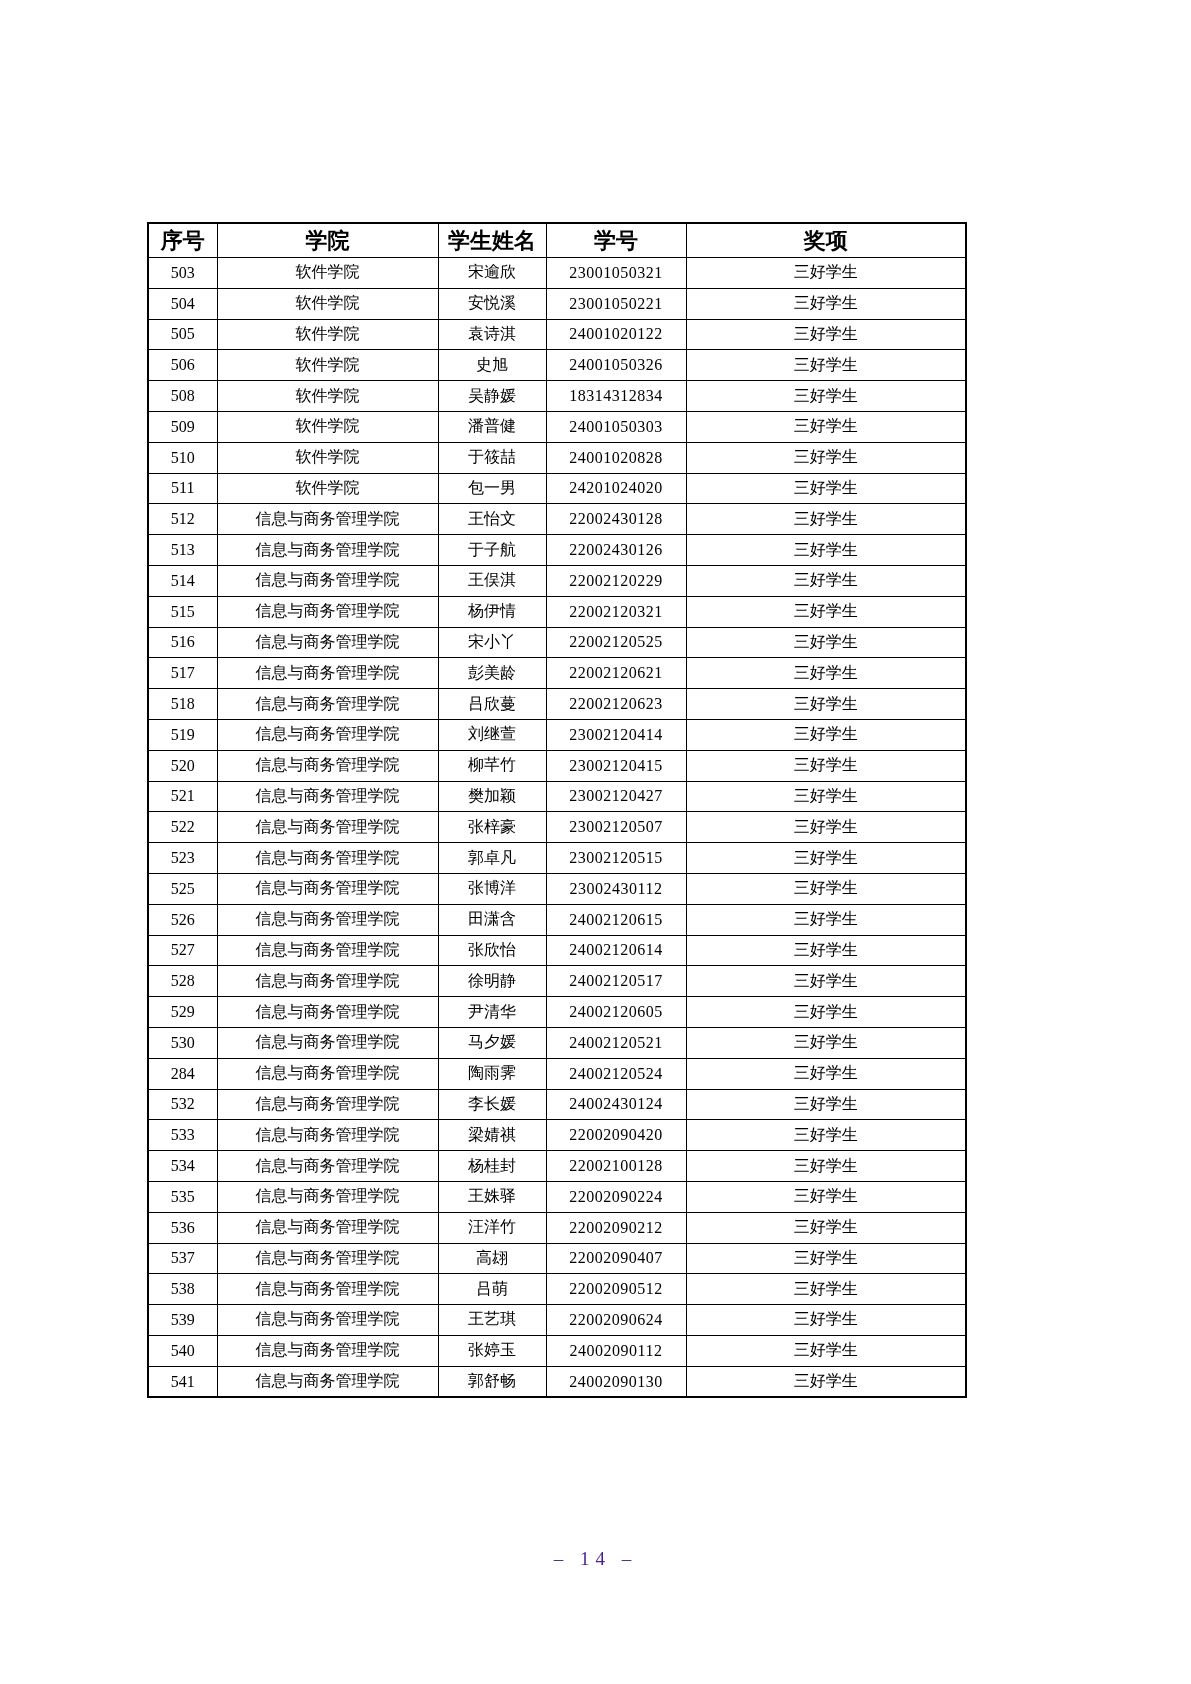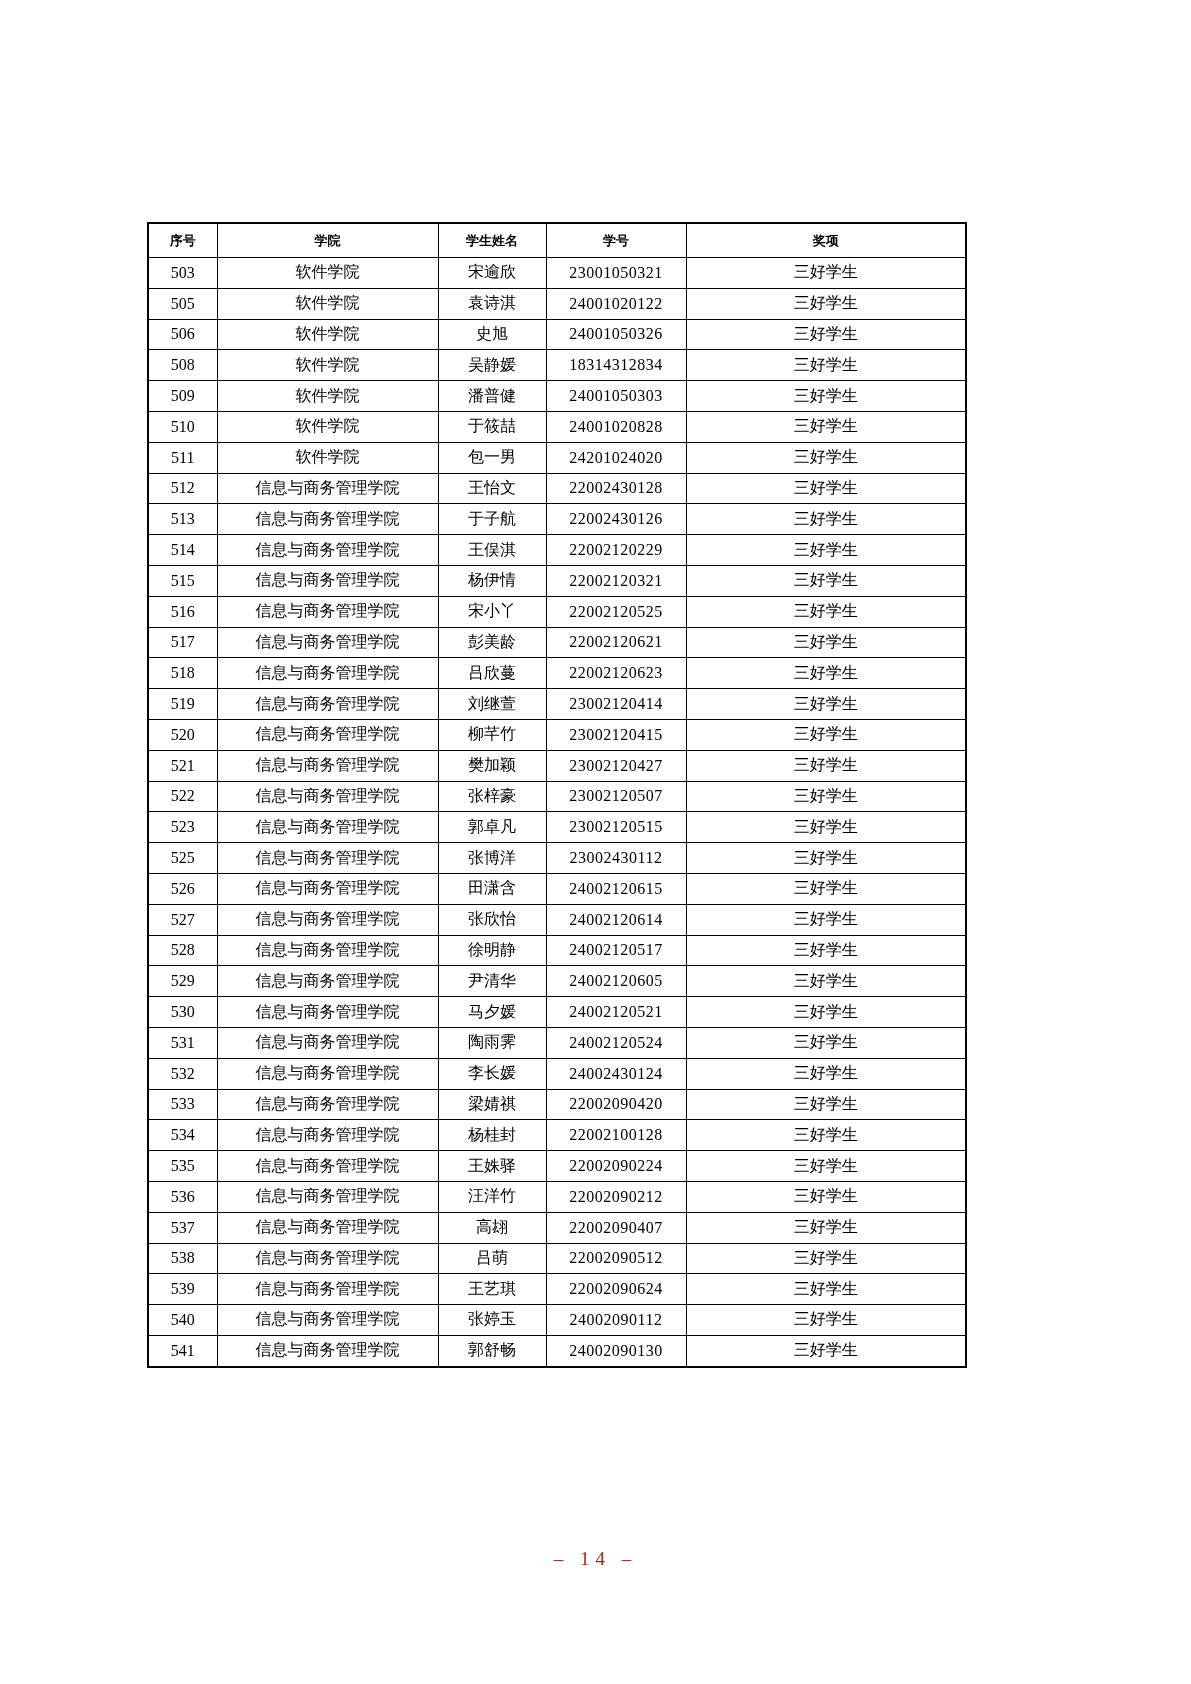--- a/index.html
+++ b/index.html
@@ -34,41 +34,41 @@
     text-align: center;
     vertical-align: middle;
     overflow: hidden;
     white-space: nowrap;
   }
   table.award-table {
     border: 2px solid #000000;
   }
   table.award-table th {
     height: 33px;
-    font-size: 13px;
+    font-size: 22px;
     font-weight: bold;
   }
   table.award-table td {
     height: 29.8px;
     font-size: 16px;
     font-weight: normal;
   }
   td.cell-student-id {
     font-size: 17px;
     letter-spacing: 0.5px;
   }
   .page-number {
     position: absolute;
     left: 0;
     top: 1548px;
     width: 1191px;
     text-align: center;
     font-size: 19px;
     letter-spacing: 6px;
-    color: #b91c1c;
+    color: #4c1d95;
   }
 </style>
 </head>
 <body>
 
 <div class="page">
 
   <div class="table-wrap">
     <table class="award-table">
       <colgroup>
@@ -89,20 +89,27 @@
       </thead>
       <tbody id="award-table-body">
           <tr>
             <td class="cell-index">503</td>
             <td class="cell-college">软件学院</td>
             <td class="cell-student-name">宋逾欣</td>
             <td class="cell-student-id">23001050321</td>
             <td class="cell-award">三好学生</td>
           </tr>
           <tr>
+            <td class="cell-index">504</td>
+            <td class="cell-college">软件学院</td>
+            <td class="cell-student-name">安悦溪</td>
+            <td class="cell-student-id">23001050221</td>
+            <td class="cell-award">三好学生</td>
+          </tr>
+          <tr>
             <td class="cell-index">505</td>
             <td class="cell-college">软件学院</td>
             <td class="cell-student-name">袁诗淇</td>
             <td class="cell-student-id">24001020122</td>
             <td class="cell-award">三好学生</td>
           </tr>
           <tr>
             <td class="cell-index">506</td>
             <td class="cell-college">软件学院</td>
             <td class="cell-student-name">史旭</td>
@@ -257,21 +264,21 @@
             <td class="cell-award">三好学生</td>
           </tr>
           <tr>
             <td class="cell-index">530</td>
             <td class="cell-college">信息与商务管理学院</td>
             <td class="cell-student-name">马夕媛</td>
             <td class="cell-student-id">24002120521</td>
             <td class="cell-award">三好学生</td>
           </tr>
           <tr>
-            <td class="cell-index">531</td>
+            <td class="cell-index">284</td>
             <td class="cell-college">信息与商务管理学院</td>
             <td class="cell-student-name">陶雨霁</td>
             <td class="cell-student-id">24002120524</td>
             <td class="cell-award">三好学生</td>
           </tr>
           <tr>
             <td class="cell-index">532</td>
             <td class="cell-college">信息与商务管理学院</td>
             <td class="cell-student-name">李长媛</td>
             <td class="cell-student-id">24002430124</td>

